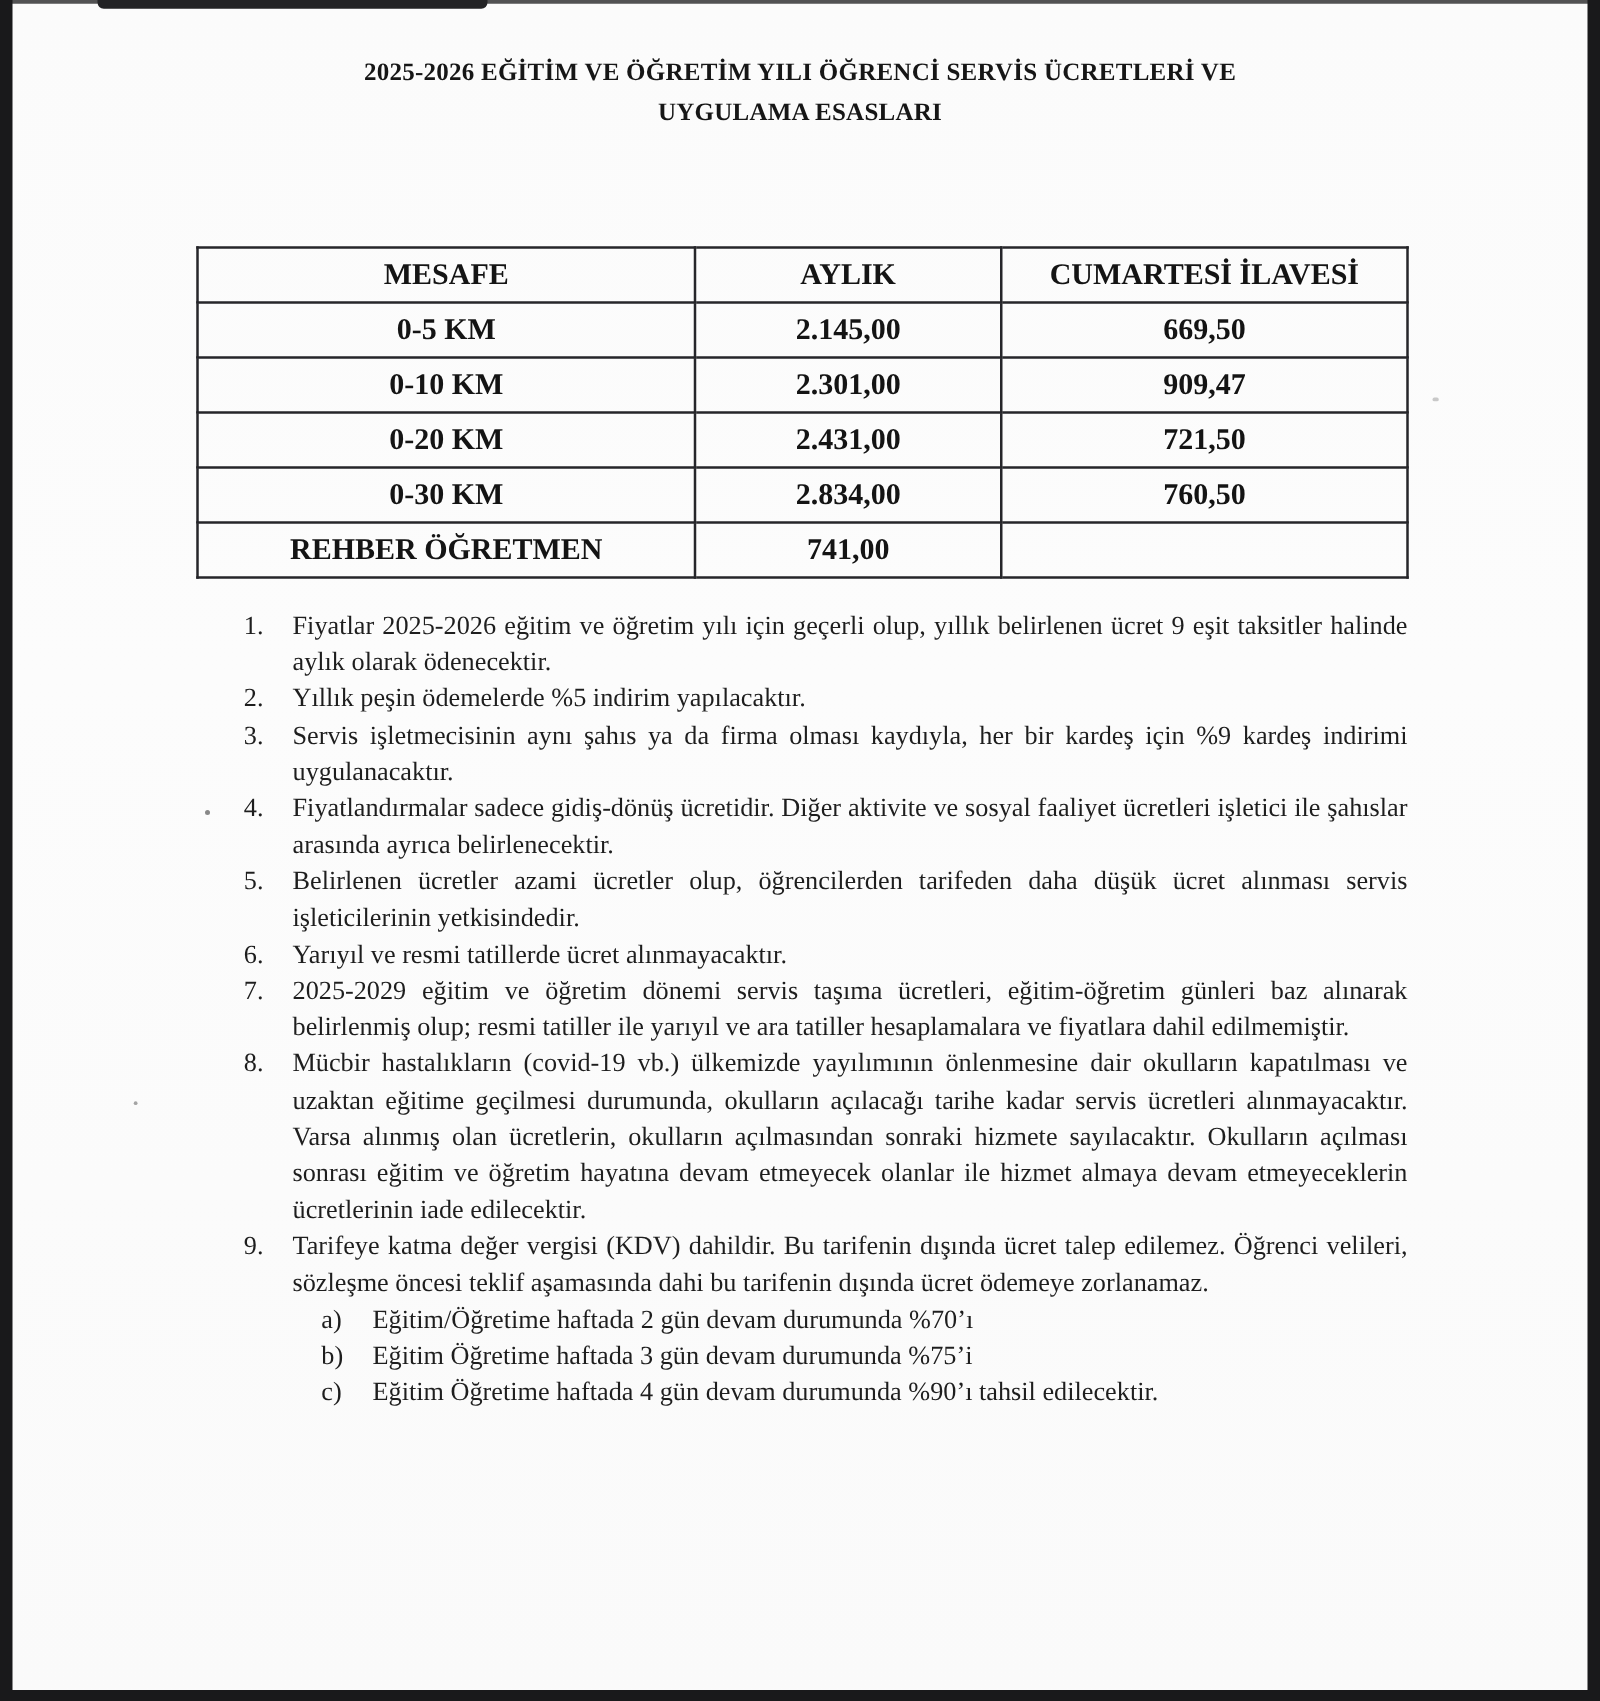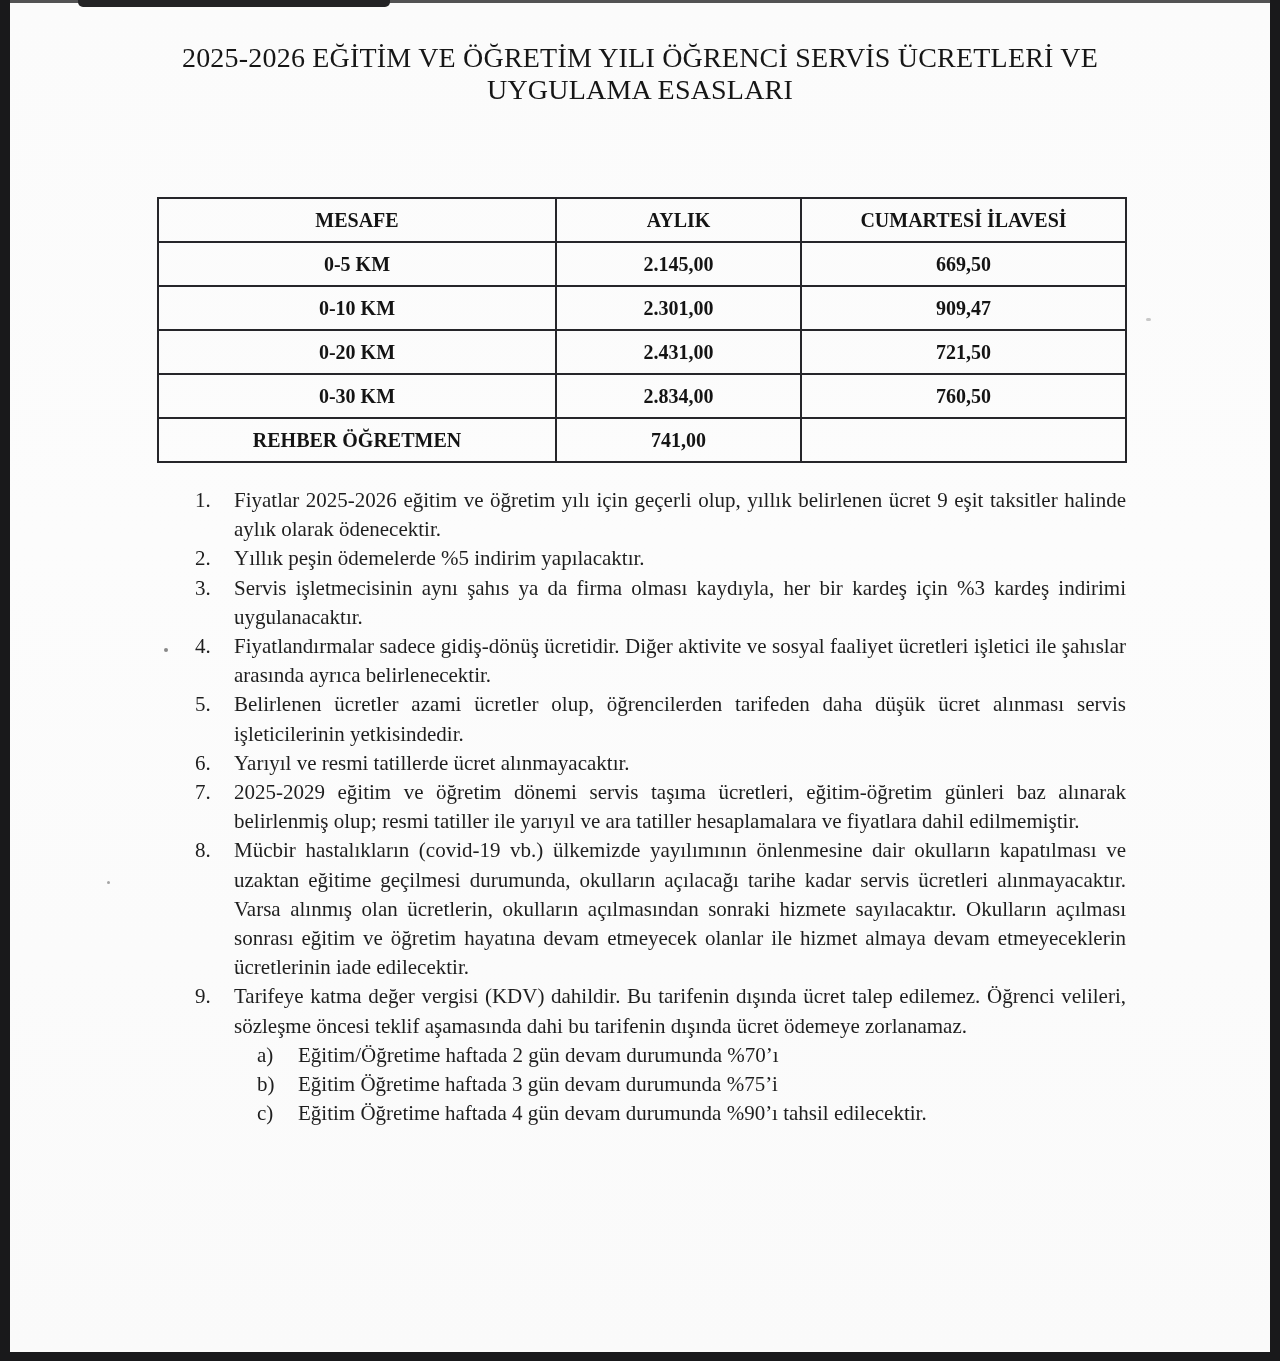--- a/index.html
+++ b/index.html
@@ -39,43 +39,43 @@
   .speck-1 { left: 164px; top: 648px; }
   .speck-2 { left: 107px; top: 881px; width: 3px; height: 3px; opacity: .6; }
   .speck-3 { left: 1146px; top: 318px; width: 5px; height: 3px; opacity: .35; border-radius: 2px; }
 
   
   .doc-title {
     position: absolute;
     left: 0; top: 42px;
     width: 100%;
     text-align: center;
-    font-weight: normal;
-    font-size: 28px;
+    font-weight: bold;
+    font-size: 20px;
     line-height: 32px;
     letter-spacing: .2px;
     color: #161616;
   }
 
   
   .fee-table {
     position: absolute;
     left: 157px; top: 197px;
     width: 968px;
     border-collapse: collapse;
     table-layout: fixed;
     font-family: "Liberation Serif", "DejaVu Serif", serif;
   }
   .fee-table th, .fee-table td {
     border: 2px solid #26262a;
     height: 44px;
     text-align: center;
     vertical-align: middle;
     font-weight: bold;
-    font-size: 20px;
+    font-size: 24px;
     color: #141414;
     padding: 0 16px;
     overflow: hidden;
     white-space: nowrap;
   }
 
   
   .provisions {
     position: absolute;
     left: 195px; top: 486px;
@@ -158,21 +158,21 @@
     <div class="item">
       <span class="num">1.</span>
       <span class="txt">Fiyatlar 2025-2026 eğitim ve öğretim yılı için geçerli olup, yıllık belirlenen ücret 9 eşit taksitler halinde aylık olarak ödenecektir.</span>
     </div>
     <div class="item">
       <span class="num">2.</span>
       <span class="txt">Yıllık peşin ödemelerde %5 indirim yapılacaktır.</span>
     </div>
     <div class="item">
       <span class="num">3.</span>
-      <span class="txt">Servis işletmecisinin aynı şahıs ya da firma olması kaydıyla, her bir kardeş için %3 kardeş indirimi uygulanacaktır.</span>
+      <span class="txt">Servis işletmecisinin aynı şahıs ya da firma olması kaydıyla, her bir kardeş için %9 kardeş indirimi uygulanacaktır.</span>
     </div>
     <div class="item">
       <span class="num">4.</span>
       <span class="txt">Fiyatlandırmalar sadece gidiş-dönüş ücretidir. Diğer aktivite ve sosyal faaliyet ücretleri işletici ile şahıslar arasında ayrıca belirlenecektir.</span>
     </div>
     <div class="item">
       <span class="num">5.</span>
       <span class="txt">Belirlenen ücretler azami ücretler olup, öğrencilerden tarifeden daha düşük ücret alınması servis işleticilerinin yetkisindedir.</span>
     </div>
     <div class="item">

